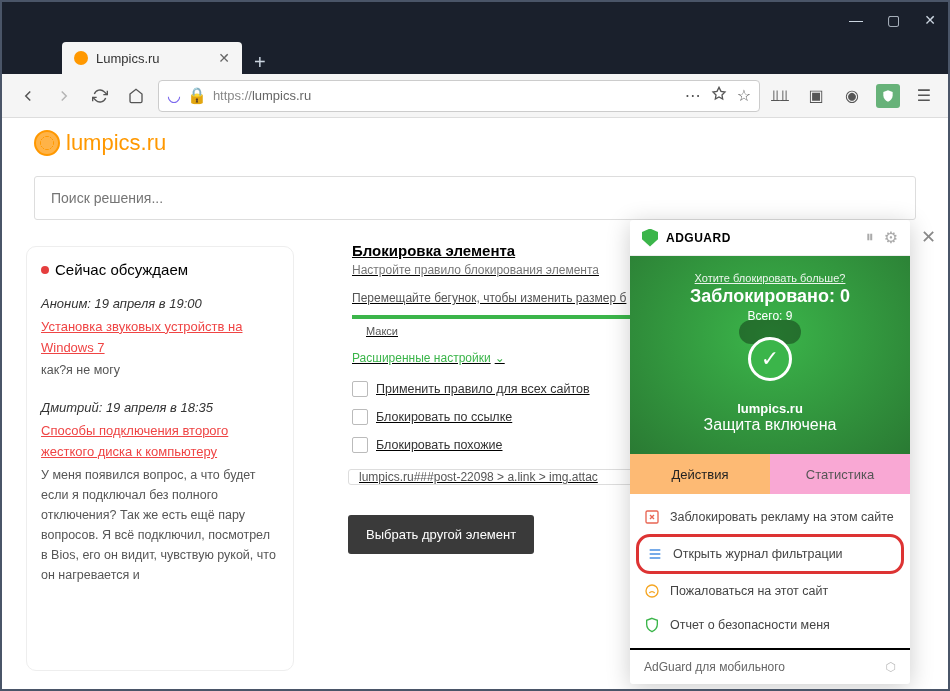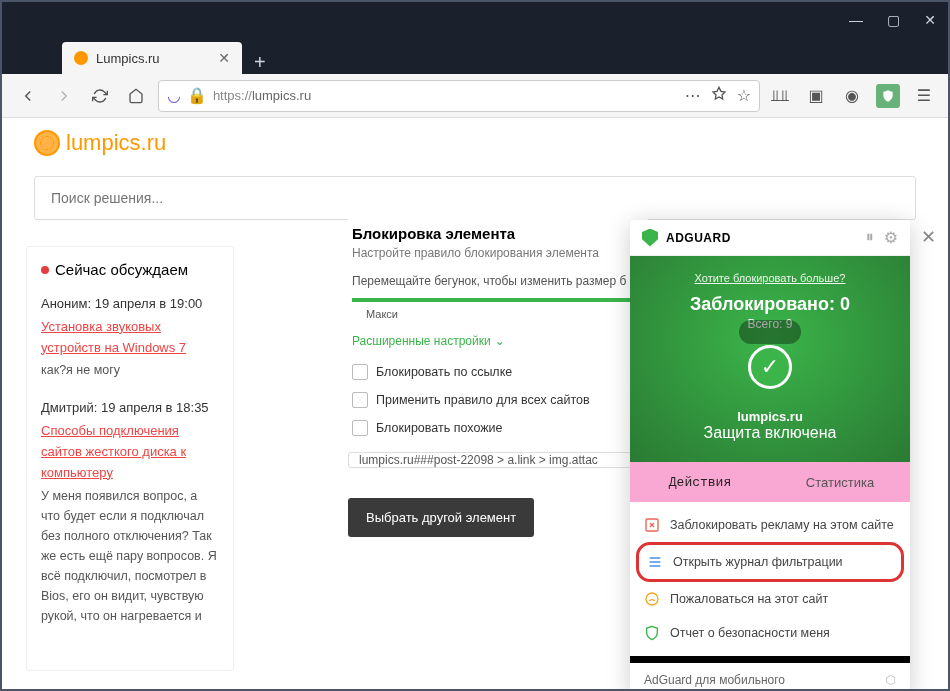--- a/index.html
+++ b/index.html
@@ -31,69 +31,69 @@
 
 .page { background: #fff; height: calc(100% - 116px); padding: 18px 24px; display: flex; gap: 20px; overflow: hidden; position: relative; }
 .logo-row { position: absolute; top: 12px; left: 32px; display: flex; align-items: center; gap: 6px; }
 .logo-img { width: 26px; height: 26px; border-radius: 50%; background: radial-gradient(circle, #ffb347 40%, #ff9800 42%, #ffb347 45%); border: 2px solid #ff9800; }
 .logo-text { font-size: 22px; color: #ff9800; font-weight: 400; }
 
 .search-bar { position: absolute; top: 58px; left: 32px; right: 32px; height: 44px; border: 1px solid #ddd; border-radius: 3px; padding: 0 16px; display: flex; align-items: center; }
 .search-bar input { border: none; outline: none; font-size: 14px; width: 100%; color: #888; }
 
 .content-cols { display: flex; gap: 18px; margin-top: 110px; width: 100%; }
-.col-left { width: 208px; border: 1px solid #eee; border-radius: 3px; padding: 14px; }
+.col-left { width: 268px; border: 1px solid #eee; border-radius: 10px; padding: 14px; }
 .discuss-title { font-size: 15px; font-weight: 500; margin-bottom: 16px; display: flex; align-items: center; gap: 6px; }
 .red-dot { width: 8px; height: 8px; background: #e53e3e; border-radius: 50%; }
 .discuss-item { margin-bottom: 18px; font-size: 13px; line-height: 1.6; }
-.discuss-meta { color: #333; }
+.discuss-meta { color: #333; font-style: italic; }
 .discuss-link { color: #ef4444; text-decoration: underline; display: block; margin: 2px 0; }
 .discuss-body { color: #555; font-size: 12.5px; }
 
 .col-mid { flex: 1; }
 .logos-row { display: flex; gap: 60px; justify-content: center; margin-top: 180px; }
 .ff-logo { width: 100px; height: 100px; border-radius: 50%; background: radial-gradient(circle at 35% 35%, #ff9800, #e65100); position: relative; }
 .ff-logo::after { content:''; position:absolute; width:24px; height:24px; border-radius:50%; background:#8bc34a; right:-8px; bottom:8px; border:3px solid #fff; }
 
 
-.blocker-dialog { position: absolute; left: 346px; top: 91px; width: 300px; background: #fff; padding: 16px 0; z-index: 10; }
+.blocker-dialog { position: absolute; left: 346px; top: 108px; width: 300px; background: #fff; padding: 16px 0; z-index: 10; text-decoration: underline; }
 .blocker-title { font-size: 15px; font-weight: 600; padding: 0 4px; }
 .blocker-sub { font-size: 12px; color: #777; padding: 4px 4px 14px;}
 .blocker-hint { font-size: 12px; color: #555; padding: 0 4px 10px; }
 .slider { height: 4px; background: #3bb54a; margin: 0 4px 6px; position: relative; }
 .slider-label { font-size: 11px; color: #555; padding-left: 18px; }
 .adv-link { font-size: 12px; color: #3bb54a; padding: 14px 4px 10px; display: flex; align-items: center; gap: 4px; }
 .chk-row { display: flex; align-items: center; gap: 8px; padding: 6px 4px; font-size: 12.5px; color: #333; }
 .chk-box { width: 16px; height: 16px; border: 1px solid #bbb; border-radius: 2px; }
 .rule-box { border: 1px solid #ddd; border-radius: 3px; padding: 0 10px; font-size: 12px; color: #555; margin: 10px 0px; white-space: nowrap; overflow: hidden; }
 .choose-btn { background: #3a3a3a; color: #fff; font-size: 13px; padding: 12px 18px; border-radius: 3px; display: inline-block; margin-top: 20px; }
 
 
 .adguard-popup { position: absolute; right: 38px; top: 102px; width: 280px; background: #fff; box-shadow: 0 4px 24px rgba(0,0,0,.2); z-index: 30; border-radius: 3px; overflow: visible; }
 .ag-header { height: 36px; display: flex; align-items: center; padding: 0 12px; gap: 8px; border-bottom: 1px solid #eee; }
 .ag-shield-sm { width: 16px; height: 18px; background: #3bb54a; clip-path: polygon(50% 0, 100% 20%, 100% 60%, 50% 100%, 0 60%, 0 20%); }
 .ag-name { font-size: 12px; font-weight: 700; letter-spacing: .5px; }
 .ag-header-icons { margin-left: auto; display: flex; gap: 10px; color: #aaa; }
 .ag-hero { background: radial-gradient(ellipse at 50% 40%, #3bb54a, #2a7a33); color: #fff; text-align: center; padding: 16px 12px 20px; }
 .ag-more-link { font-size: 11px; text-decoration: underline; opacity: .9; }
-.ag-blocked { font-size: 18px; font-weight: 600; margin-top: 10px; }
+.ag-blocked { font-size: 18px; font-weight: 600; margin-top: 2px; }
 .ag-total { font-size: 12px; margin-top: 2px; }
 .ag-check { width: 44px; height: 44px; border-radius: 50%; background: #3bb54a; border: 3px solid #fff; margin: 14px auto 0; display: flex; align-items: center; justify-content: center; font-size: 22px; position: relative; }
 .ag-toggle { position: absolute; width: 62px; height: 24px; border-radius: 12px; background: rgba(0,0,0,.35); left: 50%; transform: translateX(-50%); top: 100px; }
 .ag-site { font-size: 13px; font-weight: 600; margin-top: 20px; }
 .ag-protect { font-size: 16px; }
 .ag-tabs { display: flex; height: 40px; }
 .ag-tab { flex: 1; display: flex; align-items: center; justify-content: center; font-size: 13px; color: #555; cursor: pointer; }
-.ag-tab.active { background: #f9a8d4; color: #222; font-family: Liberation Mono, monospace; }
+.ag-tab.active { background: #fdba74; color: #222; }
 .ag-tab:not(.active) { background: #f9a8d4; }
 .ag-actions { padding: 6px 0; }
 .ag-action { display: flex; align-items: center; gap: 10px; padding: 9px 14px; font-size: 12.5px; color: #444; cursor: pointer; }
 .ag-action-icon { width: 16px; height: 16px; flex-shrink: 0; }
 .ag-action.highlight { border: 3px solid #d33; border-radius: 14px; margin: 0 6px; padding-left: 8px; }
-.ag-footer { border-top: 7px solid #000000; padding: 10px 14px; font-size: 12px; color: #666; display: flex; align-items: center; }
+.ag-footer { border-top: 2px solid #000000; padding: 10px 14px; font-size: 12px; color: #666; display: flex; align-items: center; }
 .ag-footer-icons { margin-left: auto; display: flex; gap: 8px; color: #bbb; }
 .ag-close-x { position: absolute; right: -26px; top: 6px; color: #888; font-size: 18px; cursor: pointer; }
 
 svg { display: block; }
 </style>
 </head>
 <body>
 
 <div class="titlebar">
   <span class="titlebar-btn">—</span>
@@ -177,21 +177,21 @@
         <span class="red-dot"></span>
         <span>Сейчас обсуждаем</span>
       </div>
       <div class="discuss-item">
         <div class="discuss-meta">Аноним: 19 апреля в 19:00</div>
         <a class="discuss-link">Установка звуковых устройств на Windows 7</a>
         <div class="discuss-body">как?я не могу</div>
       </div>
       <div class="discuss-item">
         <div class="discuss-meta">Дмитрий: 19 апреля в 18:35</div>
-        <a class="discuss-link">Способы подключения сайтов жесткого диска к компьютеру</a>
+        <a class="discuss-link">Способы подключения второго жесткого диска к компьютеру</a>
         <div class="discuss-body">У меня появился вопрос, а что будет если я подключал без полного отключения? Так же есть ещё пару вопросов. Я всё подключил, посмотрел в Bios, его он видит, чувствую рукой, что он нагревается и</div>
       </div>
     </div>
 
     <div class="col-mid">
       <div class="logos-row">
         <div class="ff-logo"></div>
       </div>
     </div>
   </div>
@@ -201,25 +201,25 @@
     <div class="blocker-sub">Настройте правило блокирования элемента</div>
     <div class="blocker-hint">Перемещайте бегунок, чтобы изменить размер б</div>
     <div class="slider"></div>
     <div class="slider-label">Макси</div>
     <div class="adv-link">
       <span>Расширенные настройки</span>
       <span>⌄</span>
     </div>
     <div class="chk-row">
         <span class="chk-box"></span>
-        <span>Блокировать по ссылке</span>
+        <span>Применить правило для всех сайтов</span>
       </div>
     <div class="chk-row">
         <span class="chk-box"></span>
-        <span>Применить правило для всех сайтов</span>
+        <span>Блокировать по ссылке</span>
       </div>
     <div class="chk-row">
         <span class="chk-box"></span>
         <span>Блокировать похожие</span>
       </div>
     <div class="rule-box">lumpics.ru###post-22098 &gt; a.link &gt; img.attac</div>
     <div class="choose-btn">Выбрать другой элемент</div>
   </div>
 
   <div class="adguard-popup">

